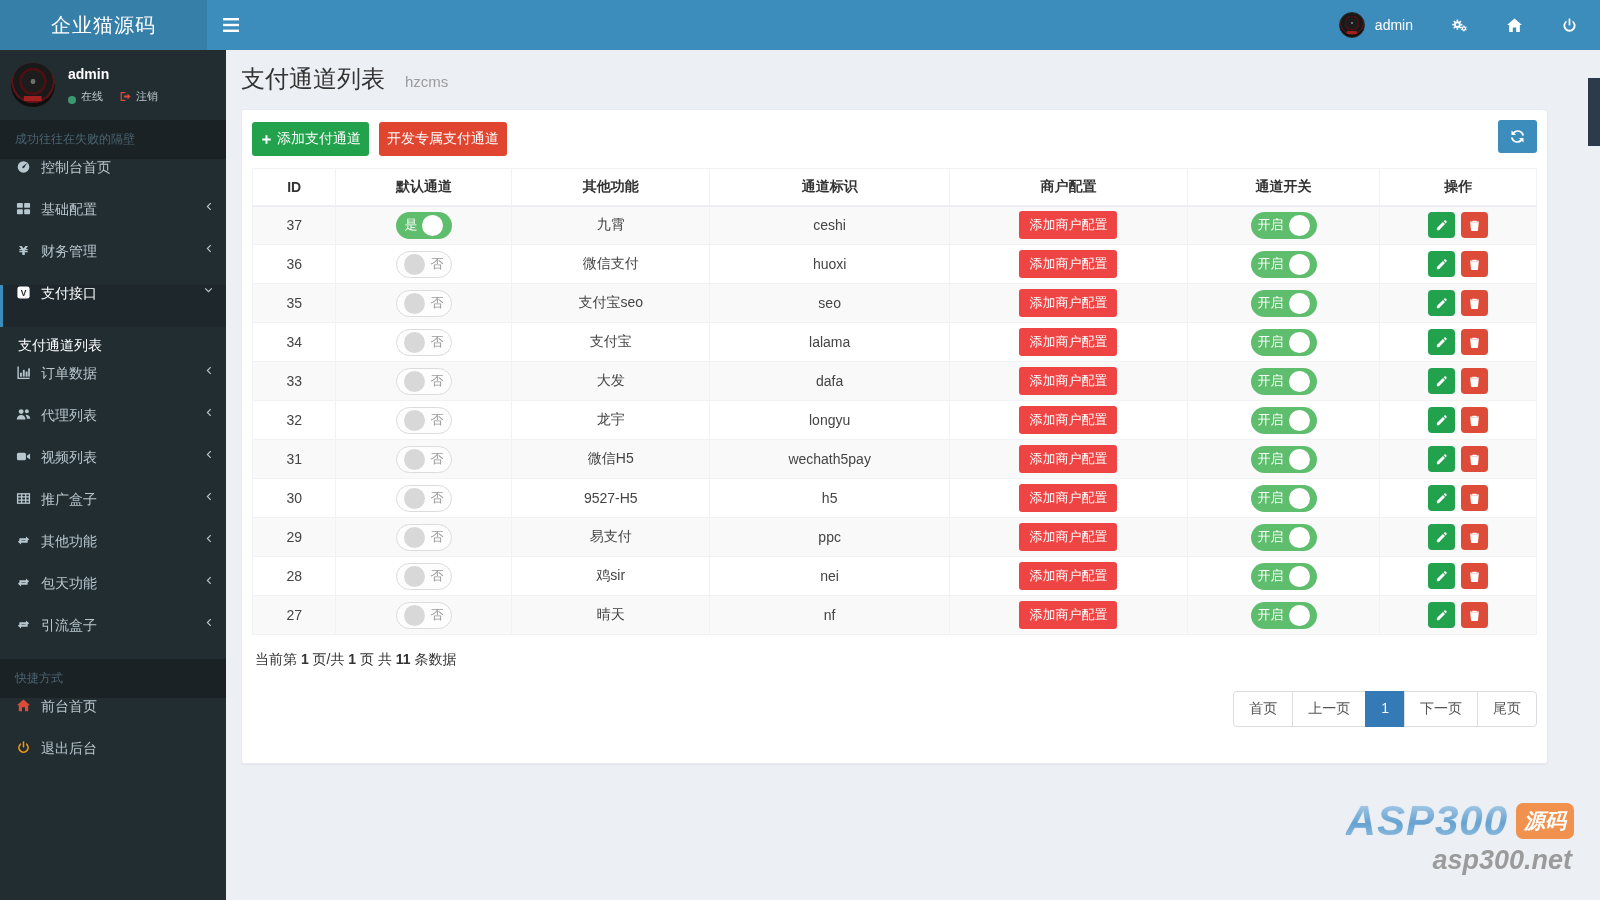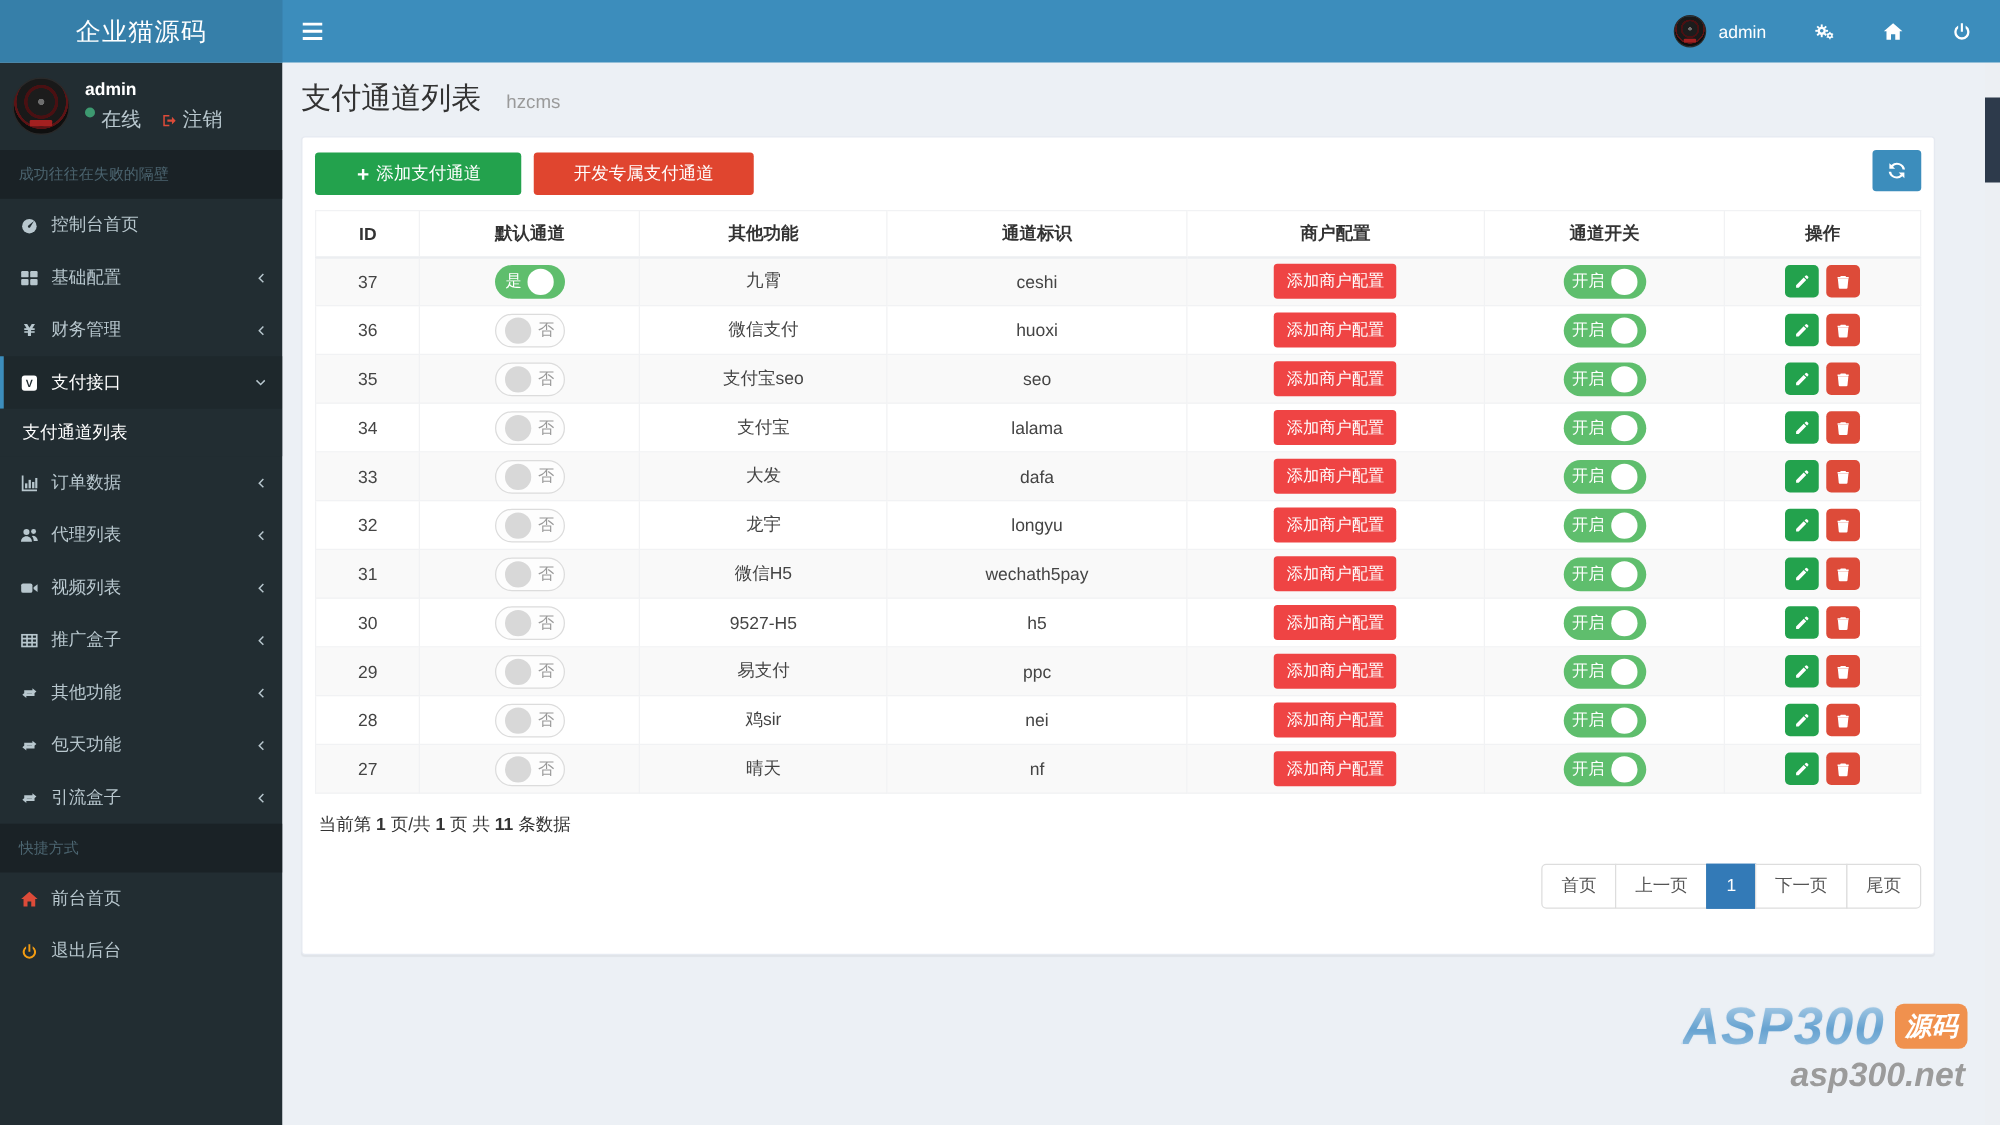--- a/index.html
+++ b/index.html
@@ -6,21 +6,21 @@
   html,body { margin:0; padding:0; }
   body {
     width:1600px; height:900px; overflow:hidden;
     font-family:"Liberation Sans","DejaVu Sans",sans-serif;
     background:#ecf0f5; color:#333;
   }
   .app { position:relative; width:1600px; height:900px; }
 
   
   .navbar { position:absolute; top:0; left:0; right:0; height:50px; background:#3c8dbc; display:flex; z-index:20; }
-  .logo { width:226px; height:50px; background:#367fa9; color:#fff; font-size:20px;
+  .logo { width:207px; height:50px; background:#367fa9; color:#fff; font-size:20px;
           display:flex; align-items:center; justify-content:center; letter-spacing:1px; cursor:pointer; }
   .nav-main { flex:1; display:flex; align-items:center; justify-content:space-between; }
   .hamburger { background:none; border:none; padding:18px 16px; cursor:pointer; display:flex; }
   .hamburger svg { width:16px; height:14px; fill:#fff; }
   .nav-right { display:flex; align-items:center; gap:38px; padding-right:22px; color:#fff; }
   .nav-user { display:flex; align-items:center; gap:10px; font-size:14px; cursor:pointer; }
   .nav-icon { display:flex; cursor:pointer; }
   .nav-icon svg { width:17px; height:17px; fill:#fff; }
 
   
@@ -29,46 +29,46 @@
     border:1px solid #2a2a2a; }
   .avatar::after { content:""; position:absolute; left:50%; transform:translateX(-50%); bottom:13%;
     width:42%; height:11%; background:#a32020; border-radius:1px; }
   .avatar-sm { width:26px; height:26px; }
   .avatar-lg { width:46px; height:46px; }
 
   
   .sidebar { position:absolute; top:50px; left:0; bottom:0; width:226px; background:#222d32; color:#b8c7ce; }
   .user-panel { display:flex; gap:12px; padding:12px 10px; align-items:center; }
   .user-name { color:#fff; font-weight:bold; font-size:14px; margin-bottom:7px; }
-  .user-status { font-size:16px; display:flex; align-items:flex-start; }
+  .user-status { font-size:11px; display:flex; align-items:flex-end; }
   .status-dot { width:8px; height:8px; border-radius:50%; background:#3d9970; margin-right:5px; }
   .logout { display:inline-flex; align-items:center; gap:4px; margin-left:16px; color:#b8c7ce; cursor:pointer; }
   .logout svg { width:13px; height:13px; fill:#dd4b39; }
 
   .sidebar-header { background:#1a2226; color:#4b646f; font-size:12px; padding:11px 15px; }
   .sidebar-menu { list-style:none; margin:0; padding:0; font-size:14px; }
-  .mi { display:flex; align-items:center; height:42px; padding:0 12px; border-left:3px solid transparent; cursor:pointer; }
+  .mi { display:flex; height:42px; padding:0 12px; border-left:3px solid transparent; cursor:pointer; }
   .mi .micon { width:17px; margin-right:9px; display:flex; justify-content:center; }
   .mi .micon svg { width:15px; height:15px; fill:currentColor; }
   .mi .chev { margin-left:auto; display:flex; }
   .mi .chev svg { width:11px; height:11px; fill:#b8c7ce; }
   .mi.active { background:#1e282c; color:#fff; border-left-color:#3c8dbc; }
   .submenu { list-style:none; margin:0; padding:0; background:#2c3b41; }
   .submenu li { padding:10px 15px 10px 18px; color:#fff; cursor:pointer; background:#222d32; }
 
   
   .content { position:absolute; top:50px; left:226px; right:12px; bottom:0; background:#ecf0f5; }
   .content-header { padding:16px 15px 14px; }
   .content-header h1 { margin:0; font-size:24px; font-weight:normal; color:#333; line-height:26px; }
   .content-header small { font-size:15px; color:#9a9a9a; margin-left:20px; }
 
   .box { margin:0 40px 0 15px; background:#fff; border:1px solid #e6eaf1; border-radius:3px;
          box-shadow:0 1px 1px rgba(0,0,0,.05); padding:10px; min-height:655px; position:relative; }
   .box-toolbar { display:flex; gap:10px; margin:2px 0 12px; position:relative; }
-  .btn { border:none; border-radius:3px; color:#fff; font-size:14px; padding:8px 32px; cursor:pointer;
+  .btn { border:none; border-radius:3px; color:#fff; font-size:14px; padding:8px 8px; cursor:pointer;
          display:inline-flex; align-items:center; gap:4px; }
   .btn svg { width:13px; height:13px; fill:#fff; }
   .btn-green { background:#23a24d; }
   .btn-red { background:#e0452f; }
   .btn-refresh { position:absolute; right:0; top:-2px; background:#3c8dbc; padding:9px 12px; }
   .btn-refresh svg { width:15px; height:15px; }
 
   table.channels { width:100%; border-collapse:collapse; table-layout:fixed; font-size:14px;padding-left:36px; }
   .channels th, .channels td { border:1px solid #f1f2f4; text-align:center; vertical-align:middle; }
   .channels th { height:37px; font-weight:bold; color:#333; border-bottom:2px solid #eceef1; background:#fff; }

